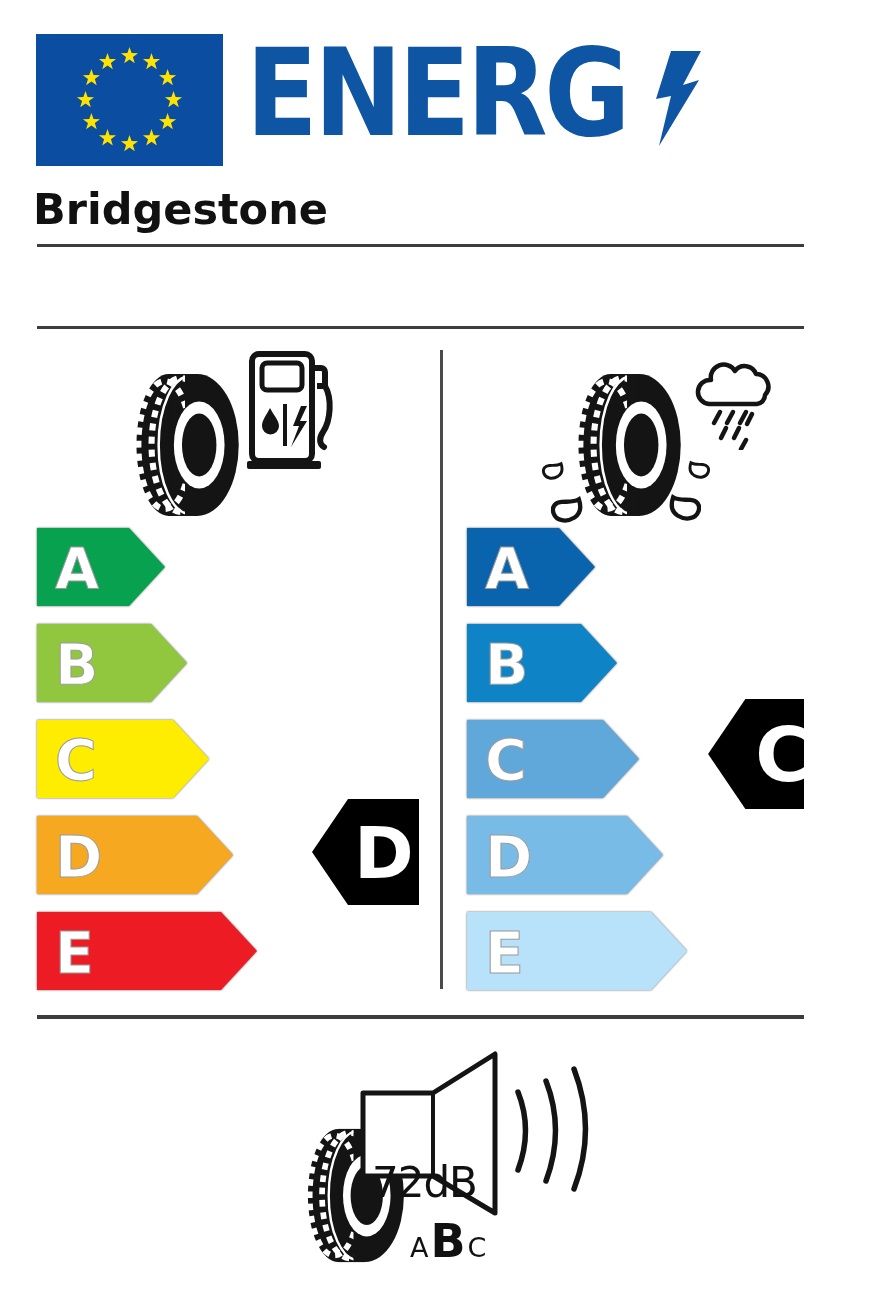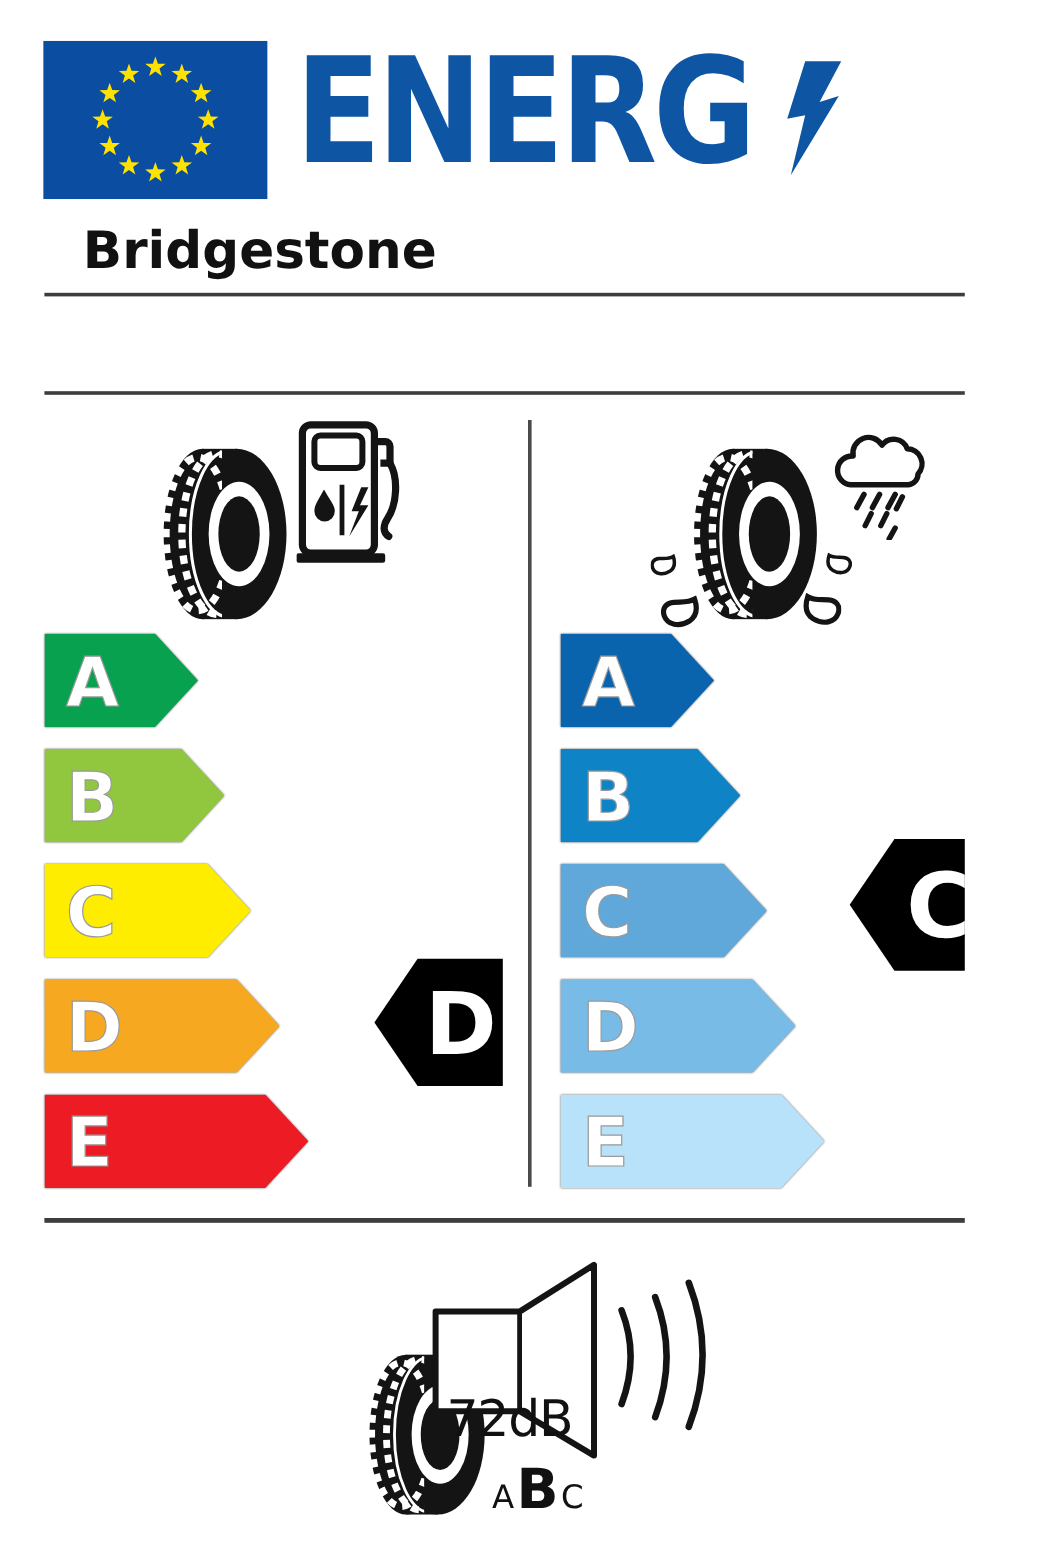--- a/index.html
+++ b/index.html
@@ -8,21 +8,21 @@
   .abs{position:absolute;}
 
   
   .flag-svg{left:36px;top:34px;}
   .energ{left:246px;top:32px;width:420px;height:120px;font-weight:bold;
          font-size:122px;line-height:1;letter-spacing:-4px;
          transform:scaleX(0.86);transform-origin:left top;white-space:nowrap;}
   .bolt-svg{left:652px;top:50px;}
 
   
-  .brand{left:33px;top:188px;font-size:43px;font-weight:bold;line-height:1;margin-left:36px;}
+  .brand{left:33px;top:188px;font-size:43px;font-weight:bold;line-height:1;}
   .hr{background:#3d3d3d;height:3px;left:37px;width:812px;}
   .hr1{top:244px;} .hr2{top:326px;} .hr3{top:1015px;height:4px;}
   .vdiv{left:440px;top:350px;width:3px;height:639px;background:#4a4a4a;}
 
   
   .bar{height:78px;clip-path:polygon(0 0,calc(100% - 36px) 0,100% 50%,calc(100% - 36px) 100%,0 100%);}
   .barwrap{filter:drop-shadow(0 0 1px #666);}
   .bar .lbl{position:absolute;left:18px;top:0;line-height:82px;font-size:57px;font-weight:bold;
             color:#fff;-webkit-text-stroke:1px #9a9a9a;}
   .colL{left:37px;} .colR{left:467px;}

